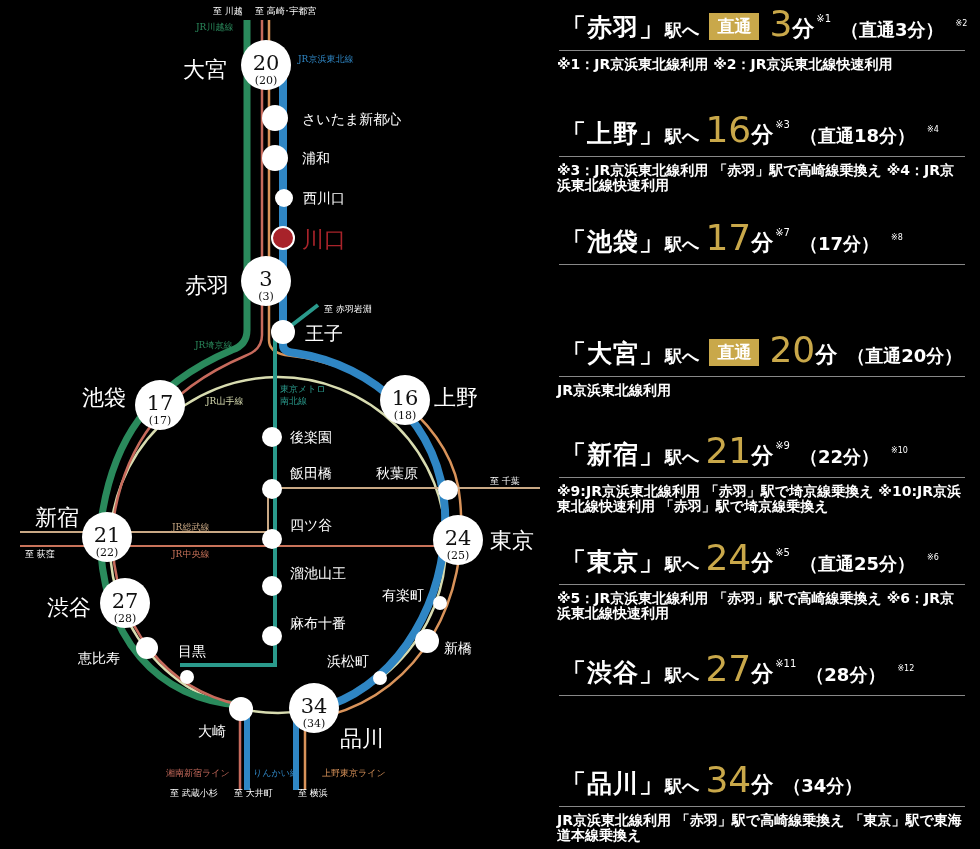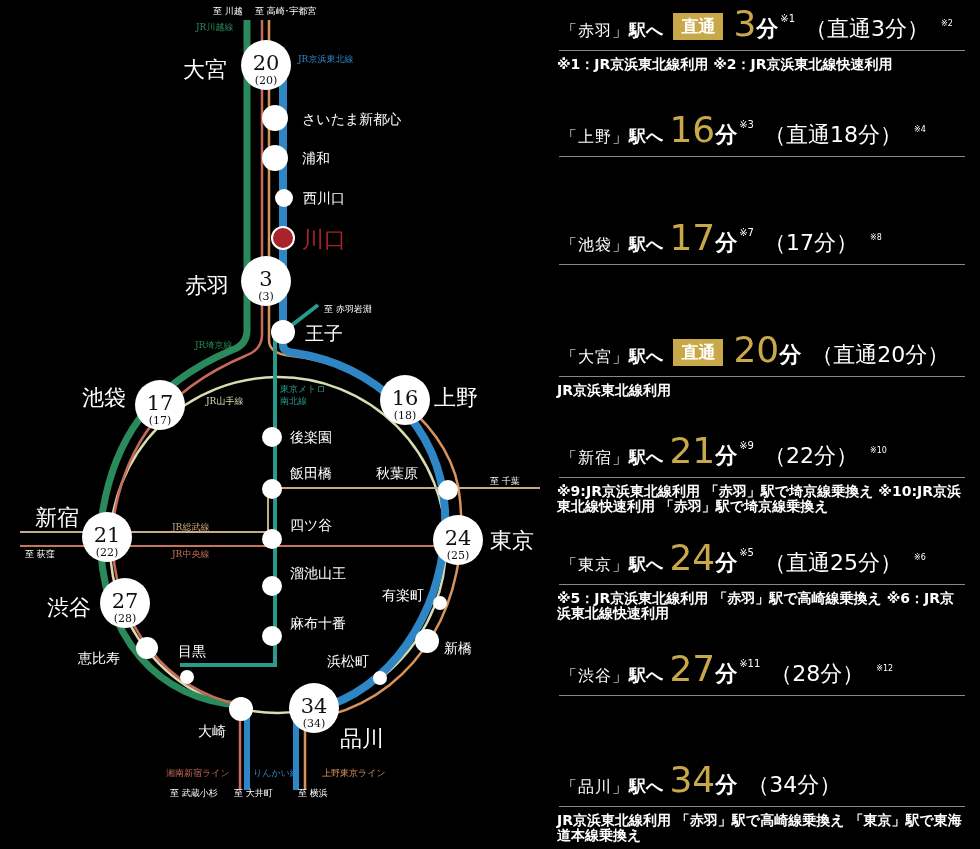--- a/index.html
+++ b/index.html
@@ -6,28 +6,28 @@
   body { width:980px; height:849px; position:relative; overflow:hidden;
          font-family:"DejaVu Serif", serif; color:#fff; }
   #map { position:absolute; left:0; top:0; width:550px; height:849px; }
   .st-label { font-family:"DejaVu Serif", serif; fill:#fff; }
   .num { font-family:"DejaVu Serif", serif; fill:#111; }
   #panel { position:absolute; left:555px; top:0; width:420px; height:849px;
            font-family:"DejaVu Sans", sans-serif; }
   .entry { position:absolute; left:0; width:420px; }
   .headline { position:relative; height:50px; white-space:nowrap; }
   .hl { position:absolute; bottom:6px; left:6px; display:flex; align-items:baseline; }
-  .stn { font-size:16px; color:#fff; font-weight:normal; letter-spacing:1px; }
+  .stn { font-size:25px; color:#fff; font-weight:bold; letter-spacing:1px; }
   .he { font-size:17px; color:#fff; font-weight:bold; margin-right:6px; }
   .badge { display:inline-block; background:#c9a84a; color:#fff; font-size:17px;
            font-weight:bold; padding:2px 8px; margin:0 10px 0 4px; position:relative; top:-4px; }
   .big { font-size:36px; color:#c9a84a; font-family:"DejaVu Sans", sans-serif; }
   .fun { font-size:22px; color:#fff; font-weight:bold; }
   .sup { font-size:10px; color:#fff; position:relative; top:-14px; margin-left:2px; }
-  .paren { font-size:22px; color:#fff; font-weight:normal; margin-left:10px; }
+  .paren { font-size:18px; color:#fff; font-weight:bold; margin-left:10px; }
   .sup2 { font-size:8px; color:#fff; position:relative; top:-10px; margin-left:12px; }
   .rule { height:1px; background:#888; margin:0 0 0 4px; width:406px; }
   .note { font-size:14px; color:#fff; font-weight:bold; line-height:15px; padding:6px 0 0 2px; width:410px; }
 </style>
 </head>
 <body>
 
 <svg id="map" viewBox="0 0 550 849" xmlns="http://www.w3.org/2000/svg">
 
   <circle cx="278" cy="545" r="168" fill="none" stroke="#d8dcb0" stroke-width="2.5"></circle>
@@ -190,20 +190,21 @@
       <span class="stn">「上野」</span>
       <span class="he">駅へ</span>
       <span class="big">16</span>
       <span class="fun">分</span>
       <span class="sup">※3</span>
       <span class="paren">（直通18分）</span>
       <span class="sup2">※4</span>
     </div>
       </div>
     <div class="rule"></div>
+    <div class="note">※3：JR京浜東北線利用 「赤羽」駅で高崎線乗換え ※4：JR京浜東北線快速利用</div>
   </div>
 
   <div class="entry" style="top:214px">
     <div class="headline">
         <div class="hl">
       <span class="stn">「池袋」</span>
       <span class="he">駅へ</span>
       <span class="big">17</span>
       <span class="fun">分</span>
       <span class="sup">※7</span>

